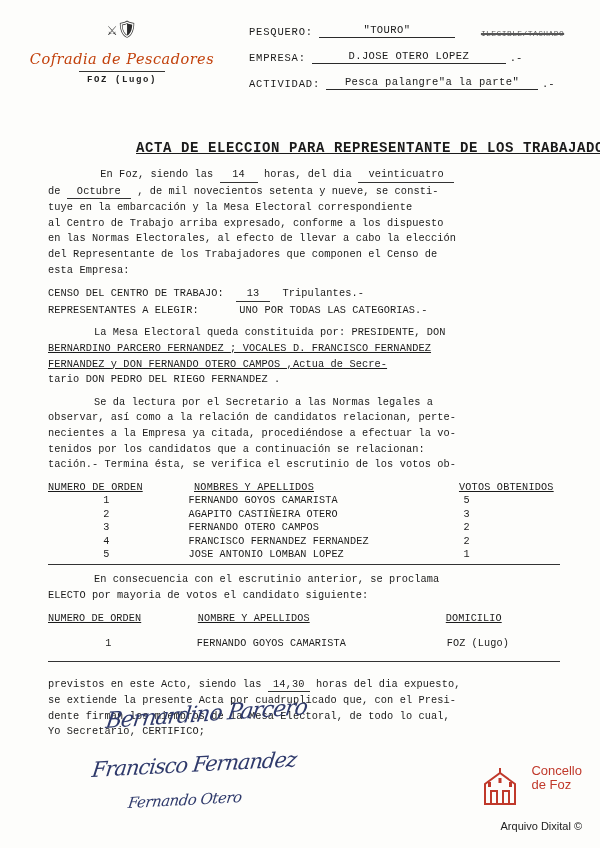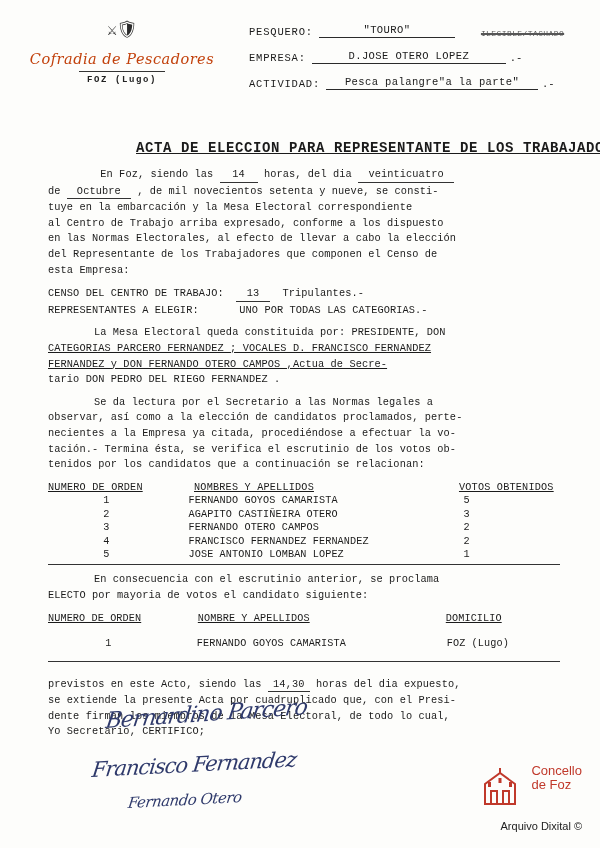--- a/index.html
+++ b/index.html
@@ -323,31 +323,31 @@
     </div>
 
     <div class="repr-row line-row">
       <span>REPRESENTANTES A ELEGIR:</span>
       <span style="display:inline-block;width:28px"></span>
       <span>UNO POR TODAS LAS CATEGORIAS.-</span>
     </div>
 
     <div class="para">
       <div class="p indent">La Mesa Electoral queda constituida por: PRESIDENTE, DON</div>
-      <div class="p u">CATEGORIAS PARCERO FERNANDEZ ; VOCALES D. FRANCISCO FERNANDEZ</div>
+      <div class="p u">BERNARDINO PARCERO FERNANDEZ ; VOCALES D. FRANCISCO FERNANDEZ</div>
       <div class="p u">FERNANDEZ y DON FERNANDO OTERO CAMPOS ,Actua de Secre-</div>
       <div class="p">tario DON PEDRO DEL RIEGO FERNANDEZ .</div>
     </div>
 
     <div class="para">
       <div class="p indent">Se da lectura por el Secretario a las Normas legales a</div>
-      <div class="p">observar, así como a la elección de candidatos proclamados, perte-</div>
+      <div class="p">observar, así como a la relación de candidatos relacionan, perte-</div>
       <div class="p">necientes a la Empresa ya citada, procediéndose a efectuar la vo-</div>
+      <div class="p">tenidos por los candidatos que a continuación se relacionan:</div>
       <div class="p">tación.- Termina ésta, se verifica el escrutinio de los votos ob-</div>
-      <div class="p">tenidos por los candidatos que a continuación se relacionan:</div>
     </div>
 
     <div class="tbl">
       <div class="tbl-head">
         <div class="c-num">NUMERO DE ORDEN</div>
         <div class="c-name">NOMBRES Y APELLIDOS</div>
         <div class="c-votes">VOTOS OBTENIDOS</div>
       </div>
       <div class="tbl-row">
         <div class="c-num">1</div>

